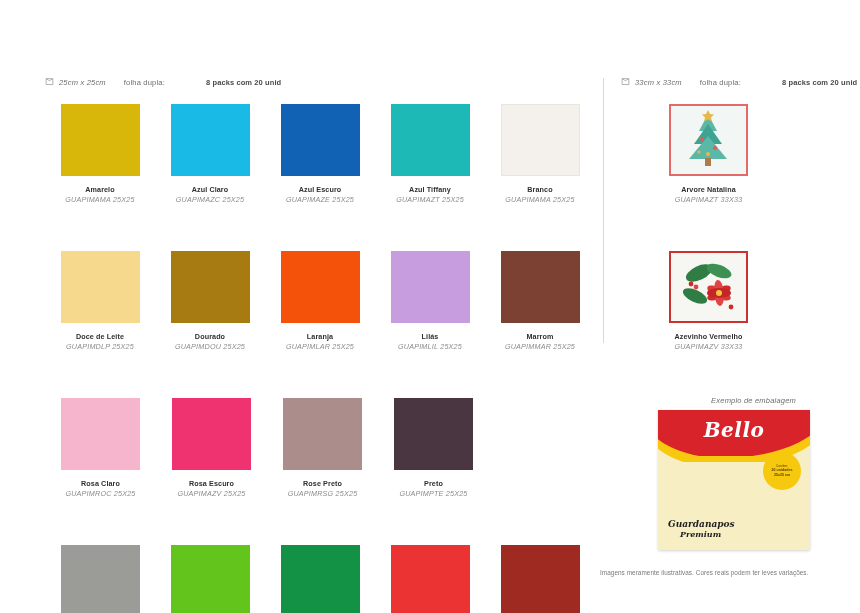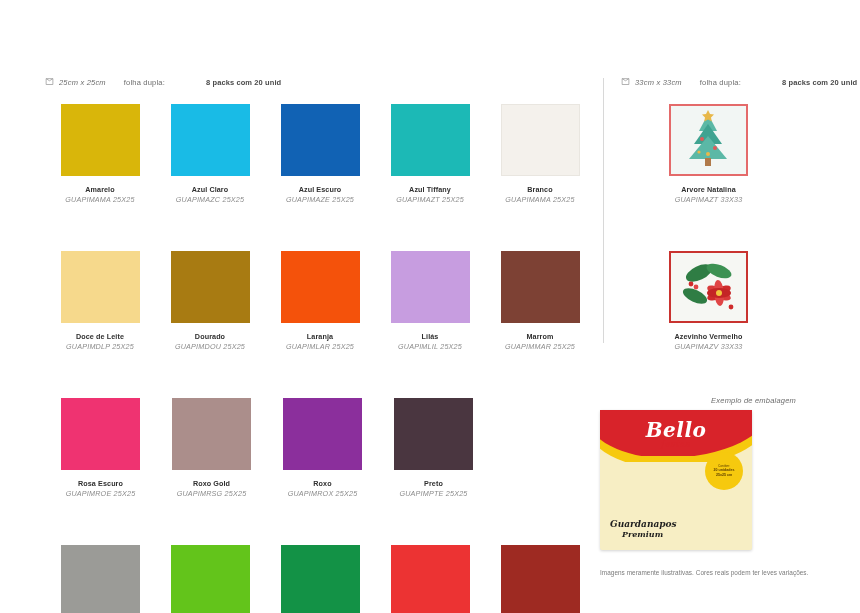--- a/index.html
+++ b/index.html
@@ -46,21 +46,21 @@
   
   .tree-bg{position:absolute;inset:0;background:#f2f6f4;}
   .tree-border{position:absolute;inset:0;border:2px solid #e46a6a;box-sizing:border-box;}
   
   .holly-bg{position:absolute;inset:0;background:#f6f7f3;}
   .holly-border{position:absolute;inset:0;border:2px solid #c9332f;box-sizing:border-box;}
 
   
   .pkg-title{position:absolute;left:621px;top:386px;width:175px;text-align:right;
              font-size:7.5px;font-style:italic;color:#6d6d6d;letter-spacing:.2px;margin-top:10px;}
-  .pkg{position:absolute;left:592px;top:406px;width:165px;height:148px;}
+  .pkg{position:absolute;left:650px;top:406px;width:165px;height:148px;}
   .pkg-body{position:absolute;left:8px;top:4px;width:152px;height:140px;
             background:#f7eec4;border-radius:2px;
             box-shadow:0 1px 3px rgba(0,0,0,.18);}
   .pkg-red{position:absolute;left:8px;top:4px;width:152px;height:42px;overflow:hidden;}
   .pkg-red .fill{position:absolute;left:-10px;top:-26px;width:180px;height:78px;background:#d8232a;border-radius:0 0 60% 40%/0 0 70% 55%;}
   .pkg-yellow{position:absolute;left:8px;top:4px;width:152px;height:52px;overflow:hidden;}
   .pkg-yellow .fill{position:absolute;left:-12px;top:-22px;width:184px;height:80px;background:#f6c90e;border-radius:0 0 58% 42%/0 0 68% 52%;}
   .pkg-red2{position:absolute;left:8px;top:4px;width:152px;height:46px;overflow:hidden;}
   .pkg-red2 .fill{position:absolute;left:-12px;top:-30px;width:184px;height:78px;background:#d8232a;border-radius:0 0 58% 42%/0 0 68% 52%;}
   .brand{position:absolute;left:8px;top:12px;width:152px;text-align:center;
@@ -182,38 +182,38 @@
           <div class="swatch" style="background: rgb(125, 65, 52);"></div>
           <div class="cap">
             <div class="nm">Marrom</div>
             <div class="cd">GUAPIMMAR 25X25</div>
           </div>
         </div>
       </div>
       <div class="rowgap"></div>
       <div class="row">
         <div class="cell">
+          <div class="swatch" style="background: rgb(246, 180, 205);"></div>
+          <div class="cap">
+            <div class="nm">Rosa Claro</div>
+            <div class="cd">GUAPIMROC 25X25</div>
+          </div>
+        </div>
+        <div class="cell">
           <div class="swatch" style="background: rgb(239, 51, 113);"></div>
           <div class="cap">
             <div class="nm">Rosa Escuro</div>
-            <div class="cd">GUAPIMROE 25X25</div>
+            <div class="cd">GUAPIMAZV 25X25</div>
           </div>
         </div>
         <div class="cell">
           <div class="swatch" style="background: rgb(171, 142, 139);"></div>
           <div class="cap">
-            <div class="nm">Roxo Gold</div>
+            <div class="nm">Rose Preto</div>
             <div class="cd">GUAPIMRSG 25X25</div>
-          </div>
-        </div>
-        <div class="cell">
-          <div class="swatch" style="background: rgb(139, 47, 156);"></div>
-          <div class="cap">
-            <div class="nm">Roxo</div>
-            <div class="cd">GUAPIMROX 25X25</div>
           </div>
         </div>
         <div class="cell">
           <div class="swatch" style="background: rgb(74, 54, 64);"></div>
           <div class="cap">
             <div class="nm">Preto</div>
             <div class="cd">GUAPIMPTE 25X25</div>
           </div>
         </div>
       </div>

